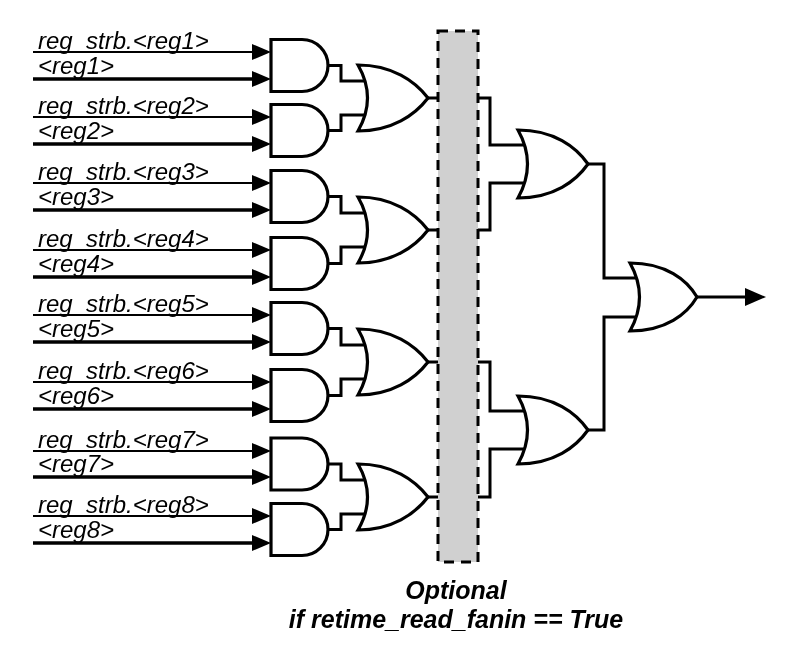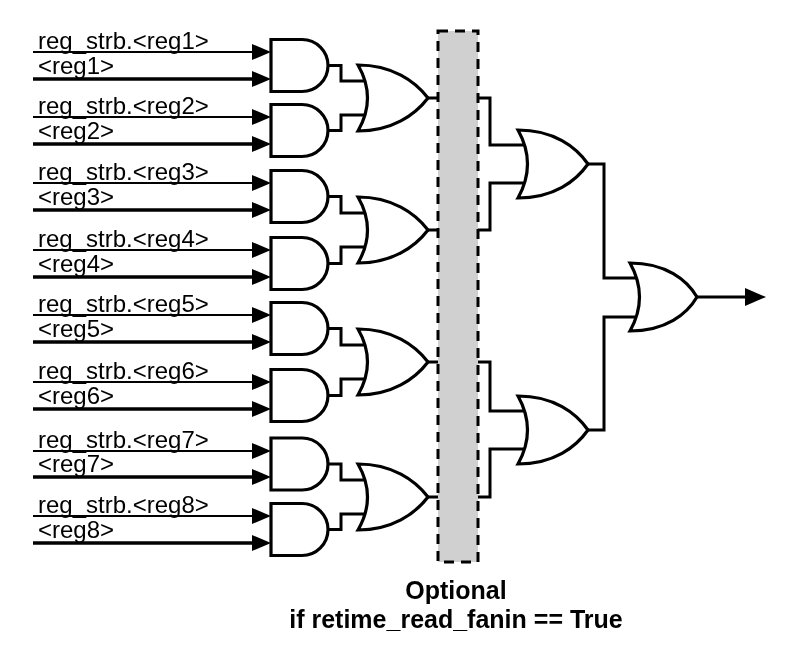--- a/index.html
+++ b/index.html
@@ -6,20 +6,21 @@
     margin: 0;
     padding: 0;
     background: #ffffff;
   }
   .stage {
     width: 802px;
     height: 656px;
     position: relative;
     background: #ffffff;
     font-family: "Liberation Sans", sans-serif;
+    font-style: italic;
   }
   svg { display: block; }
   .wire       { stroke: #000; fill: none; }
   .wire.thin  { stroke-width: 2; }
   .wire.thick { stroke-width: 3.4; }
   .conn       { stroke: #000; stroke-width: 3; fill: none; }
   .gate       { fill: #ffffff; stroke: #000; stroke-width: 3.2; }
   .arrow      { fill: #000; stroke: none; }
   .optional-box { stroke: #000; stroke-width: 3; stroke-dasharray: 10 7; }
   .label   { font-family: "Liberation Sans", sans-serif; font-size: 24px; fill: #000; }

